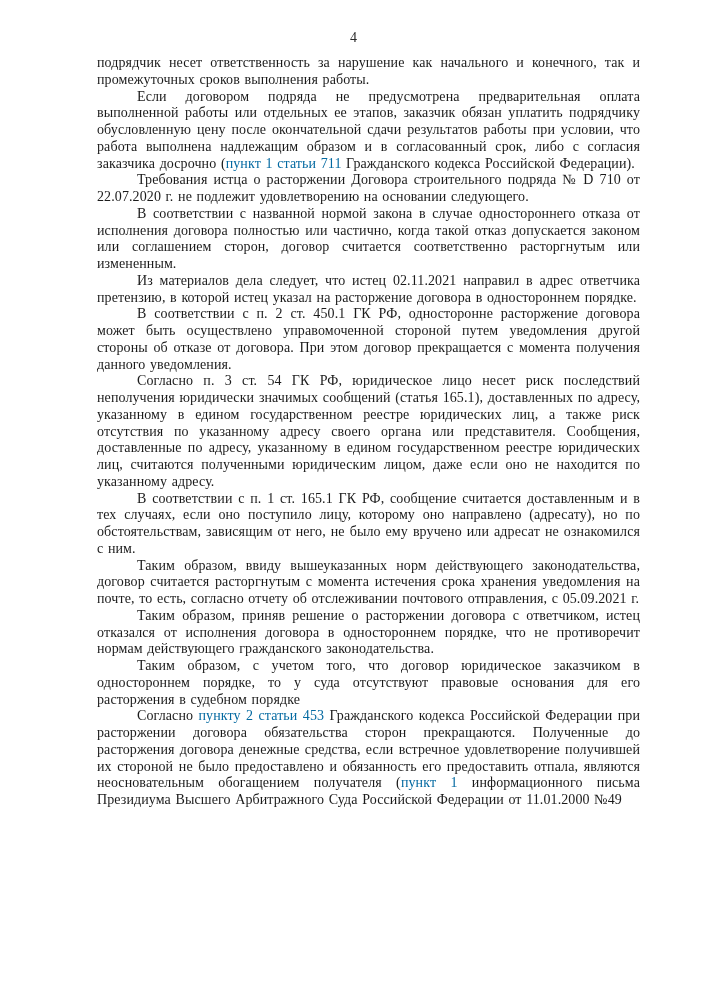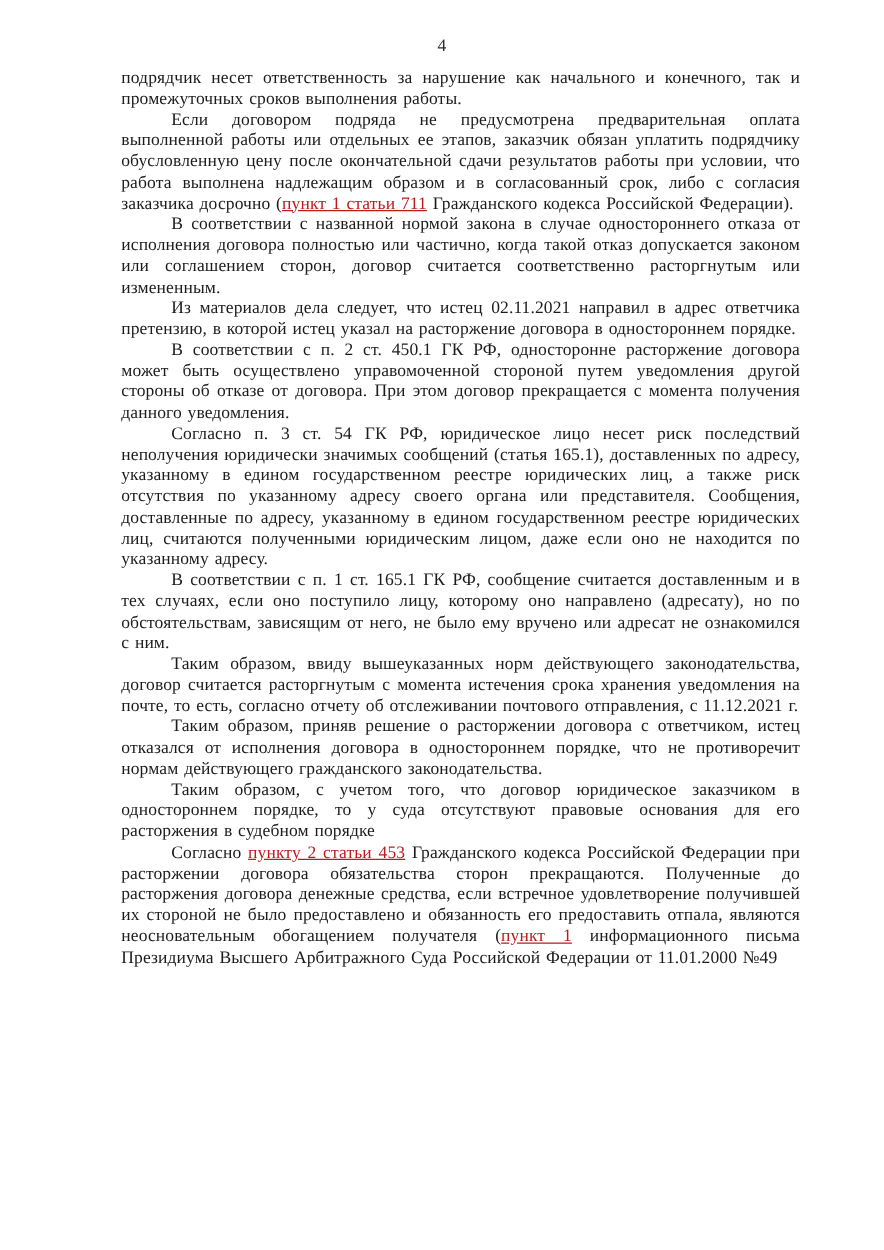--- a/index.html
+++ b/index.html
@@ -31,36 +31,36 @@
     word-spacing: 1px;
   }
   .para {
     margin: 0;
     padding: 0;
   }
   .para.indent {
     text-indent: 40px;
   }
   .doc-link {
-    color: #b91c1c;
-    text-decoration: underline;
+    color: #0369a1;
     cursor: pointer;
   }
 </style>
 </head>
 <body>
 
 <div class="page">
   <div class="page-number">4</div>
   <div class="content">
       <p class="para"><span>подрядчик несет ответственность за нарушение как начального и конечного, так и промежуточных сроков выполнения работы.</span></p>
       <p class="para indent"><span>Если договором подряда не предусмотрена предварительная оплата выполненной работы или отдельных ее этапов, заказчик обязан уплатить подрядчику обусловленную цену после окончательной сдачи результатов работы при условии, что работа выполнена надлежащим образом и в согласованный срок, либо с согласия заказчика досрочно (</span><a class="doc-link">пункт 1 статьи 711</a><span> Гражданского кодекса Российской Федерации).</span></p>
+      <p class="para indent"><span>Требования истца о расторжении Договора строительного подряда № D 710 от 22.07.2020 г. не подлежит удовлетворению на основании следующего.</span></p>
       <p class="para indent"><span>В соответствии с названной нормой закона в случае одностороннего отказа от исполнения договора полностью или частично, когда такой отказ допускается законом или соглашением сторон, договор считается соответственно расторгнутым или измененным.</span></p>
       <p class="para indent"><span>Из материалов дела следует, что истец 02.11.2021 направил в адрес ответчика претензию, в которой истец указал на расторжение договора в одностороннем порядке.</span></p>
       <p class="para indent"><span>В соответствии с п. 2 ст. 450.1 ГК РФ, односторонне расторжение договора может быть осуществлено управомоченной стороной путем уведомления другой стороны об отказе от договора. При этом договор прекращается с момента получения данного уведомления.</span></p>
       <p class="para indent"><span>Согласно п. 3 ст. 54 ГК РФ, юридическое лицо несет риск последствий неполучения юридически значимых сообщений (статья 165.1), доставленных по адресу, указанному в едином государственном реестре юридических лиц, а также риск отсутствия по указанному адресу своего органа или представителя. Сообщения, доставленные по адресу, указанному в едином государственном реестре юридических лиц, считаются полученными юридическим лицом, даже если оно не находится по указанному адресу.</span></p>
       <p class="para indent"><span>В соответствии с п. 1 ст. 165.1 ГК РФ, сообщение считается доставленным и в тех случаях, если оно поступило лицу, которому оно направлено (адресату), но по обстоятельствам, зависящим от него, не было ему вручено или адресат не ознакомился с ним.</span></p>
-      <p class="para indent"><span>Таким образом, ввиду вышеуказанных норм действующего законодательства, договор считается расторгнутым с момента истечения срока хранения уведомления на почте, то есть, согласно отчету об отслеживании почтового отправления, с 11.12.2021 г.</span></p>
+      <p class="para indent"><span>Таким образом, ввиду вышеуказанных норм действующего законодательства, договор считается расторгнутым с момента истечения срока хранения уведомления на почте, то есть, согласно отчету об отслеживании почтового отправления, с 05.09.2021 г.</span></p>
       <p class="para indent"><span>Таким образом, приняв решение о расторжении договора с ответчиком, истец отказался от исполнения договора в одностороннем порядке, что не противоречит нормам действующего гражданского законодательства.</span></p>
       <p class="para indent"><span>Таким образом, с учетом того, что договор юридическое заказчиком в одностороннем порядке, то у суда отсутствуют правовые основания для его расторжения в судебном порядке</span></p>
       <p class="para indent"><span>Согласно </span><a class="doc-link">пункту 2 статьи 453</a><span> Гражданского кодекса Российской Федерации при расторжении договора обязательства сторон прекращаются. Полученные до расторжения договора денежные средства, если встречное удовлетворение получившей их стороной не было предоставлено и обязанность его предоставить отпала, являются неосновательным обогащением получателя (</span><a class="doc-link">пункт 1</a><span> информационного письма Президиума Высшего Арбитражного Суда Российской Федерации от 11.01.2000 №49</span></p>
     </div>
 </div>
 
 </body></html>

